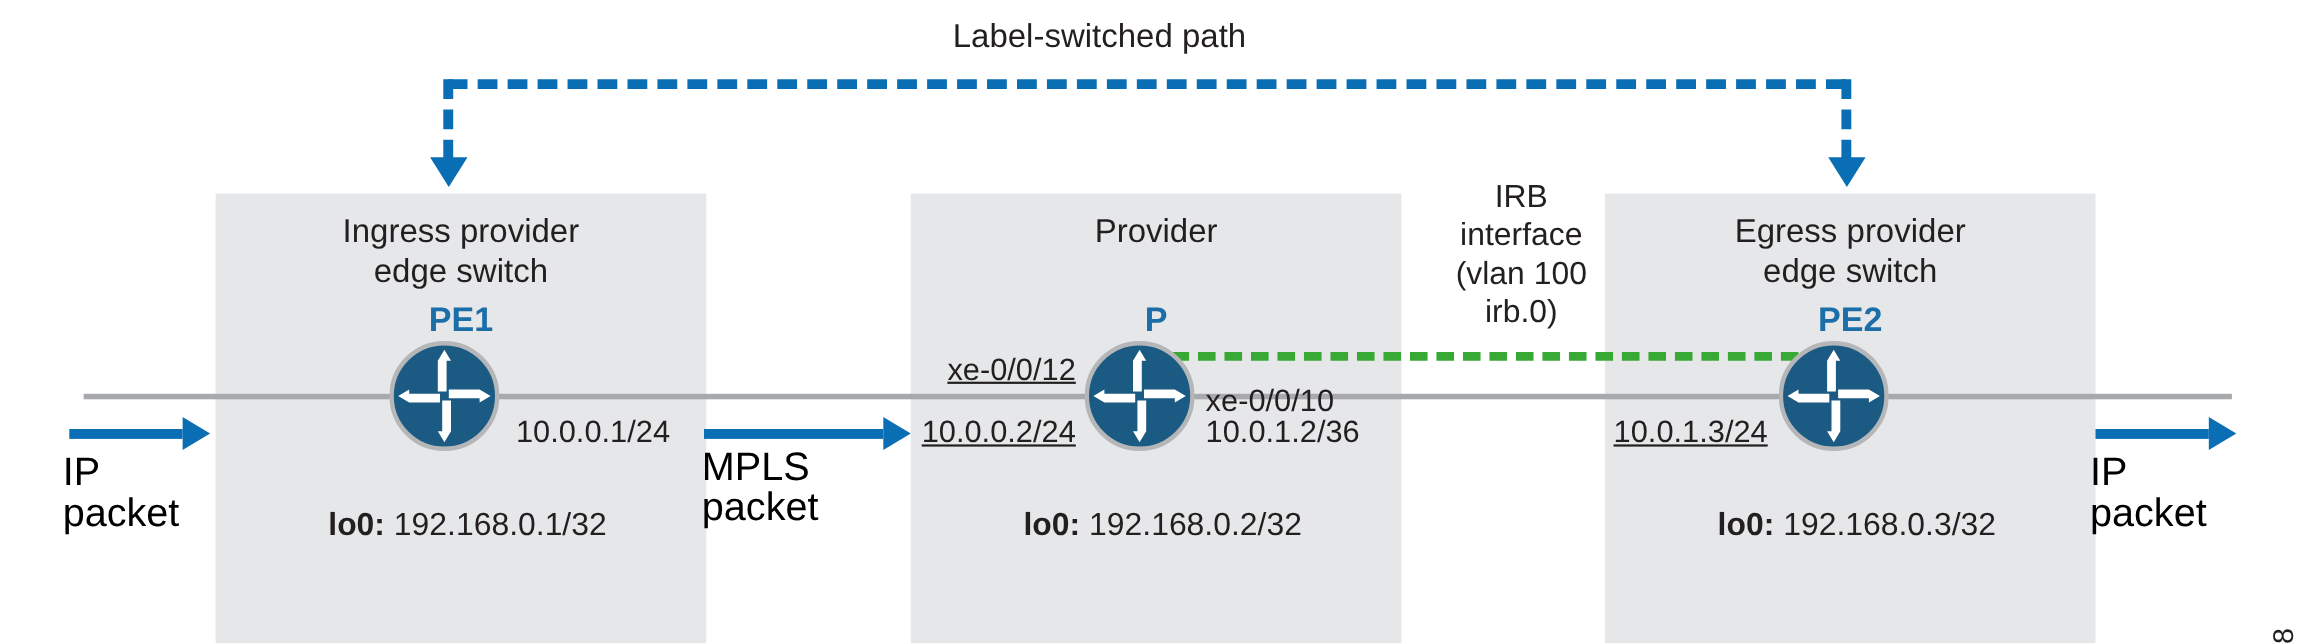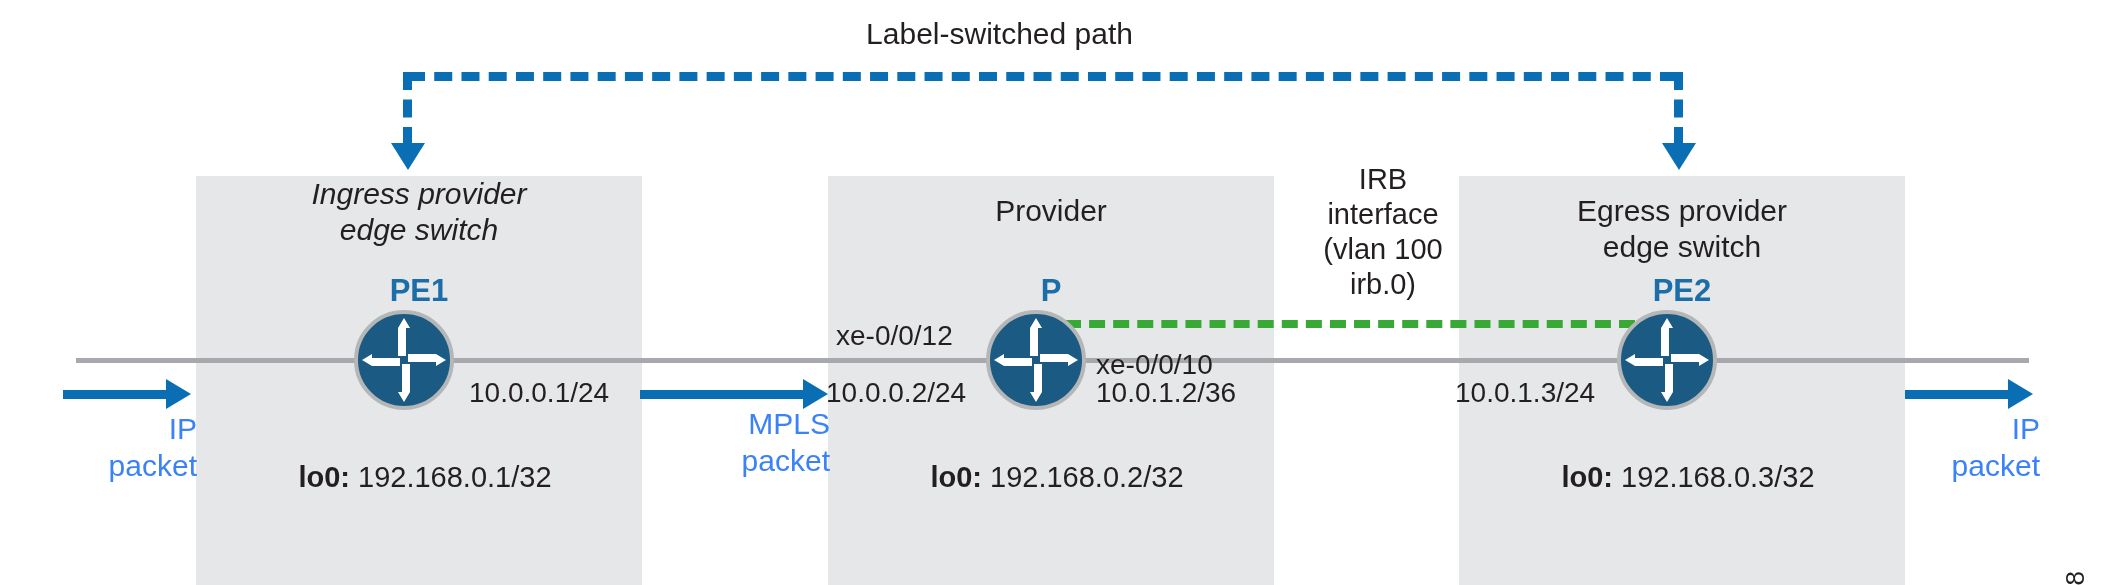--- a/index.html
+++ b/index.html
@@ -104,21 +104,21 @@
 
   
   .dev-title{
     position:absolute;
     text-align:center;
     font-size:30px;
     line-height:36px;
     color:#231f20;
     width:446px;
   }
-  #title-pe1{left:196px;top:176px;font-style:italic;}
+  #title-pe1{left:196px;top:193px;}
   #title-p  {left:828px;top:193px;}
   #title-pe2{left:1459px;top:193px;}
 
   .dev-code{
     position:absolute;
     text-align:center;
     font-size:31px;
     font-weight:bold;
     color:#1b6ea8;
     width:446px;
@@ -126,21 +126,21 @@
   #code-pe1{left:196px;top:273px;}
   #code-p  {left:828px;top:273px;}
   #code-pe2{left:1459px;top:273px;}
 
   .iface{
     position:absolute;
     font-size:28px;
     color:#231f20;
     white-space:nowrap;
   }
-  .iface.r{}
+  .iface.r{text-align:right;text-decoration:underline;}
 
   .loopback{
     position:absolute;
     font-size:29px;
     color:#231f20;
     text-align:center;
     width:446px;
     white-space:nowrap;
   }
   .loopback b{font-weight:bold;margin-left:12px;}
@@ -183,24 +183,24 @@
   #pkt-mpls {left:640px; width:188px;}
   #pkt-mpls .shaft{width:163px;}
   #pkt-mpls .head{left:163px;}
 
   #pkt-out  {left:1905px; width:128px;}
   #pkt-out .shaft{width:103px;}
   #pkt-out .head{left:103px;}
 
   .pkt-cap{
     position:absolute;
-    text-align:right;
-    font-size:30px;
+    text-align:left;
+    font-size:36px;
     line-height:37px;
-    color:#3b82f6;
+    color:#000000;
   }
   #cap-in  {left:57px;  top:410px; width:140px;}
   #cap-mpls{left:638px; top:405px; width:192px;}
   #cap-out {left:1900px;top:410px; width:140px;}
 
   
   #watermark{
     position:absolute;
     right:10px;
     bottom:14px;

